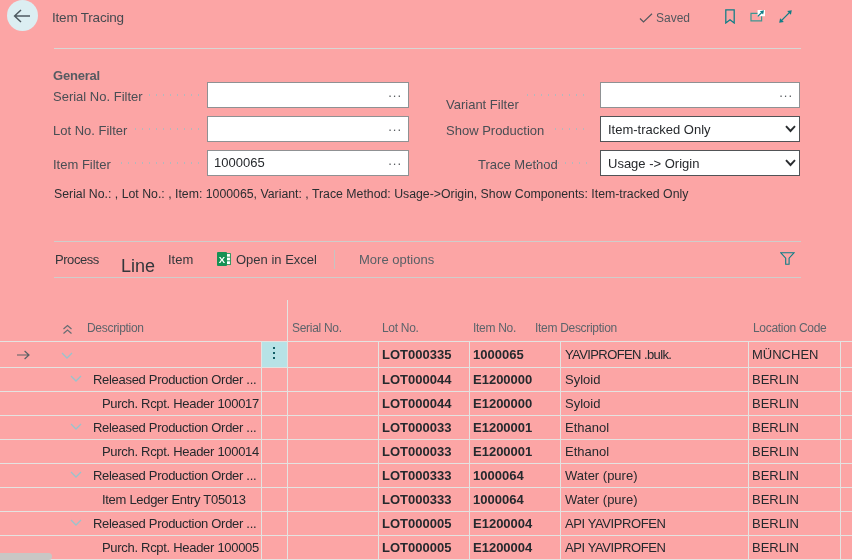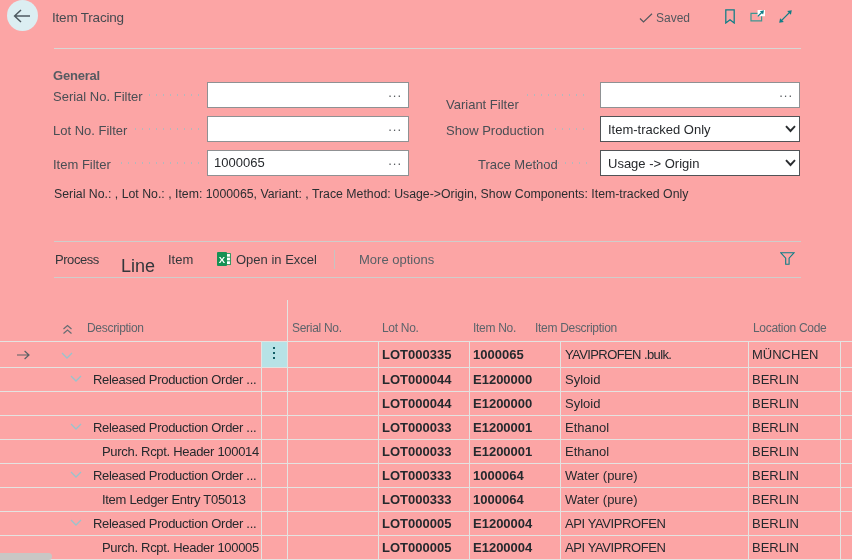--- a/index.html
+++ b/index.html
@@ -159,20 +159,21 @@
 
   <svg class="abs" style="left:70px;top:375px;" width="12" height="7" viewBox="0 0 12 7">
     <path d="M1 1 L6 6 L11 1" fill="none" stroke="#98c4ce" stroke-width="1.3"></path>
   </svg>
   <div class="cell" style="left:93px;top:372px;letter-spacing:-0.3px;">Released Production Order ...</div>
   <div class="cell bold" style="left:382px;top:372px;">LOT000044</div>
   <div class="cell bold" style="left:473px;top:372px;">E1200000</div>
   <div class="cell" style="left:565px;top:372px;">Syloid</div>
   <div class="cell" style="left:752px;top:372px;">BERLIN</div>
 
+  <div class="cell" style="left:102px;top:396px;letter-spacing:-0.3px;">Purch. Rcpt. Header 100017</div>
   <div class="cell bold" style="left:382px;top:396px;">LOT000044</div>
   <div class="cell bold" style="left:473px;top:396px;">E1200000</div>
   <div class="cell" style="left:565px;top:396px;">Syloid</div>
   <div class="cell" style="left:752px;top:396px;">BERLIN</div>
 
   <svg class="abs" style="left:70px;top:423px;" width="12" height="7" viewBox="0 0 12 7">
     <path d="M1 1 L6 6 L11 1" fill="none" stroke="#98c4ce" stroke-width="1.3"></path>
   </svg>
   <div class="cell" style="left:93px;top:420px;letter-spacing:-0.3px;">Released Production Order ...</div>
   <div class="cell bold" style="left:382px;top:420px;">LOT000033</div>

